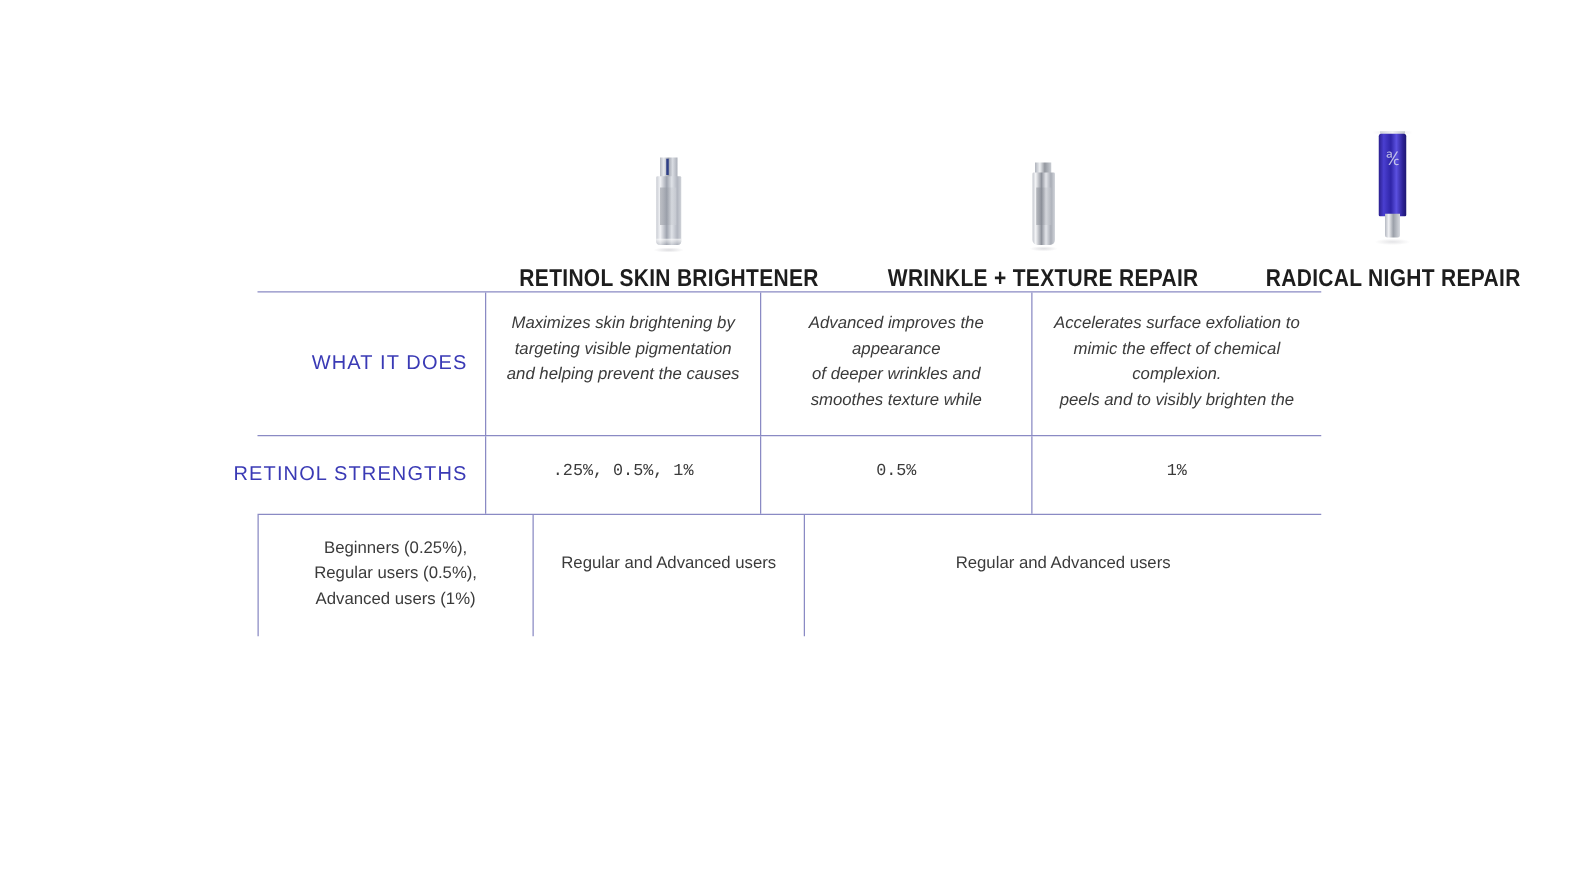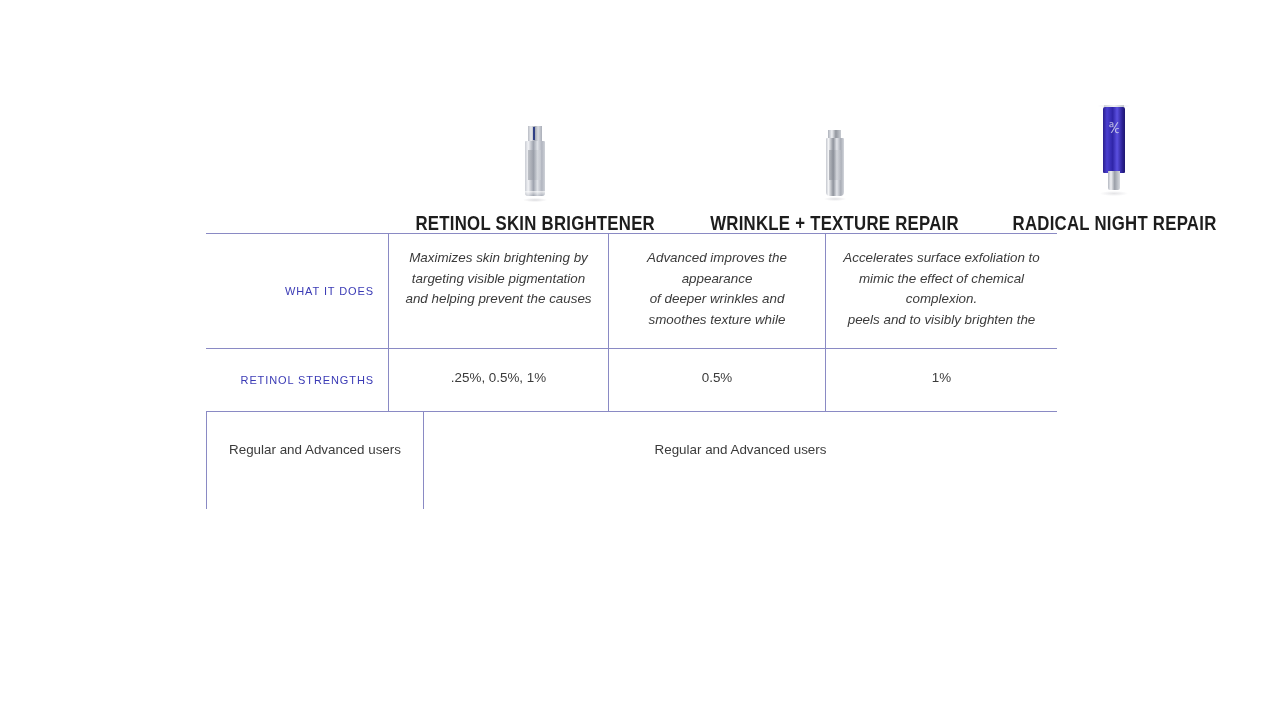--- a/index.html
+++ b/index.html
@@ -43,21 +43,21 @@
     flex: 0 0 182px;
     text-align: right;
     padding-right: 14px;
     display: flex;
     align-items: center;
     justify-content: flex-end;
   }
 
   .label-text {
     color: #3a3ab5;
-    font-size: 11px;
+    font-size: 16px;
     letter-spacing: 0.9px;
     font-weight: 400;
     white-space: nowrap;
   }
 
   .prod-cell {
     flex: 1 1 0;
     border-left: 1.5px solid #8a8ac4;
     padding: 14px 16px 16px 16px;
     text-align: center;
@@ -71,21 +71,21 @@
     color: #3b3b3b;
     font-size: 13.4px;
     line-height: 1.53;
     font-weight: 400;
   }
 
   .cell-text .ln { display: block; }
 
   
   .row-what .prod-cell { padding-top: 14px; padding-bottom: 18px; font-style: italic; }
-  .row-strength .prod-cell { padding-top: 19px; padding-bottom: 22px; }
+  .row-strength .prod-cell { padding-top: 19px; padding-bottom: 22px; font-family: Liberation Mono, monospace; }
   .row-who .prod-cell { padding-top: 16px; padding-bottom: 16px; min-height: 97px; }
   .row-who .prod-cell.c2 .cell-text,
   .row-who .prod-cell.c3 .cell-text { padding-top: 12px; }
 
   
   .head-row .label-cell { border: none; }
   .head-row .prod-cell {
     border-left: none;
     padding: 0 8px 0 8px;
   }
@@ -305,20 +305,27 @@
         </div>
       </div>
       <div class="prod-cell c3">
         <div class="cell-text">
           <span class="ln">1%</span>
         </div>
       </div>
     </div>
 
     <div class="body-row row-who">
+      <div class="prod-cell c1">
+        <div class="cell-text">
+          <span class="ln">Beginners (0.25%),</span>
+          <span class="ln">Regular users (0.5%),</span>
+          <span class="ln">Advanced users (1%)</span>
+        </div>
+      </div>
       <div class="prod-cell c2">
         <div class="cell-text">
           <span class="ln">Regular and Advanced users</span>
         </div>
       </div>
       <div class="prod-cell c3">
         <div class="cell-text">
           <span class="ln">Regular and Advanced users</span>
         </div>
       </div>

